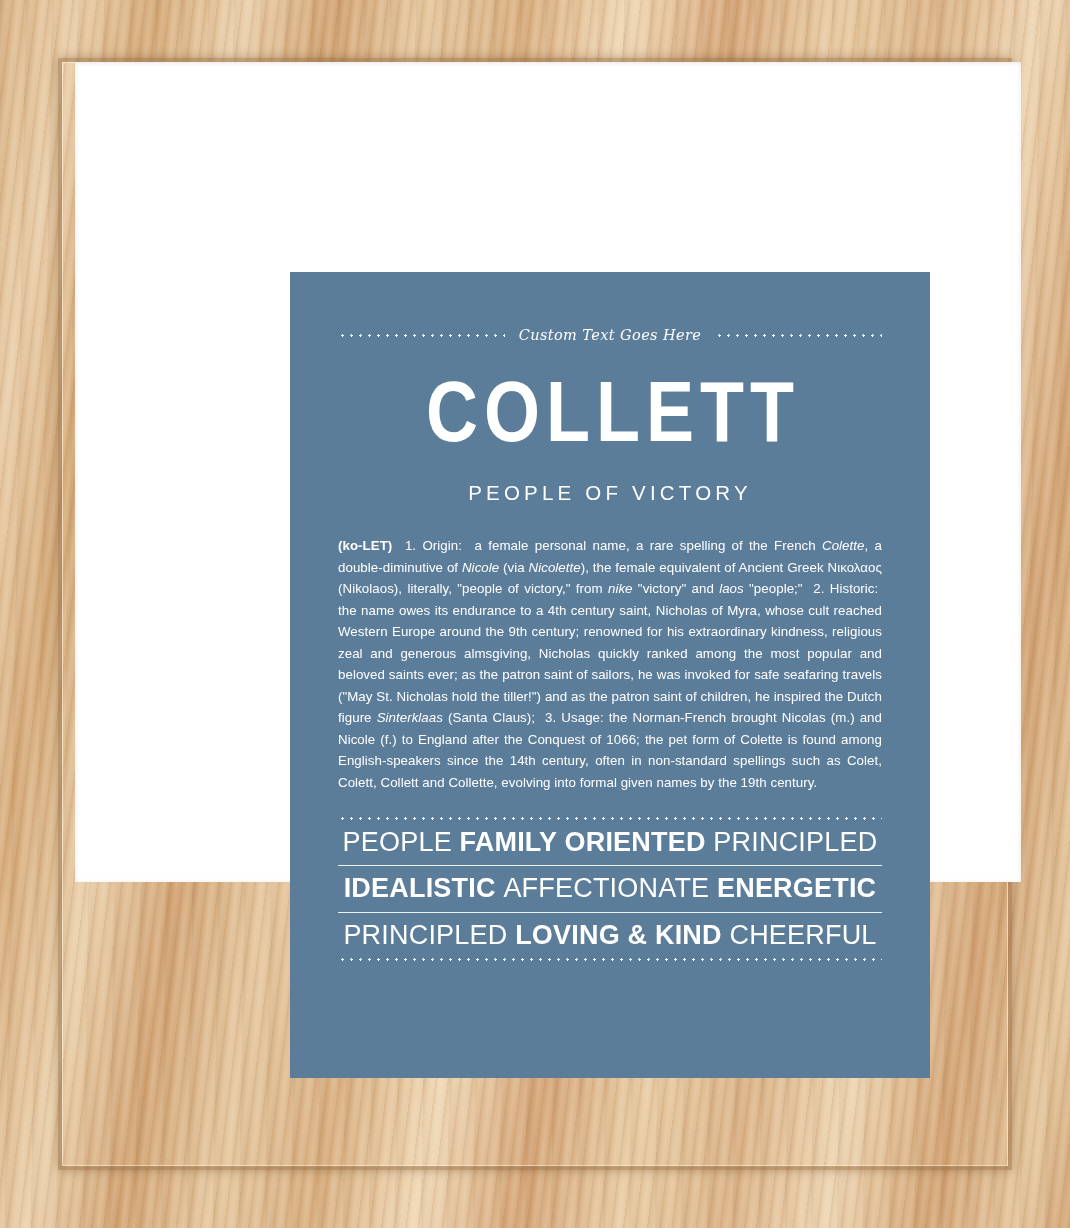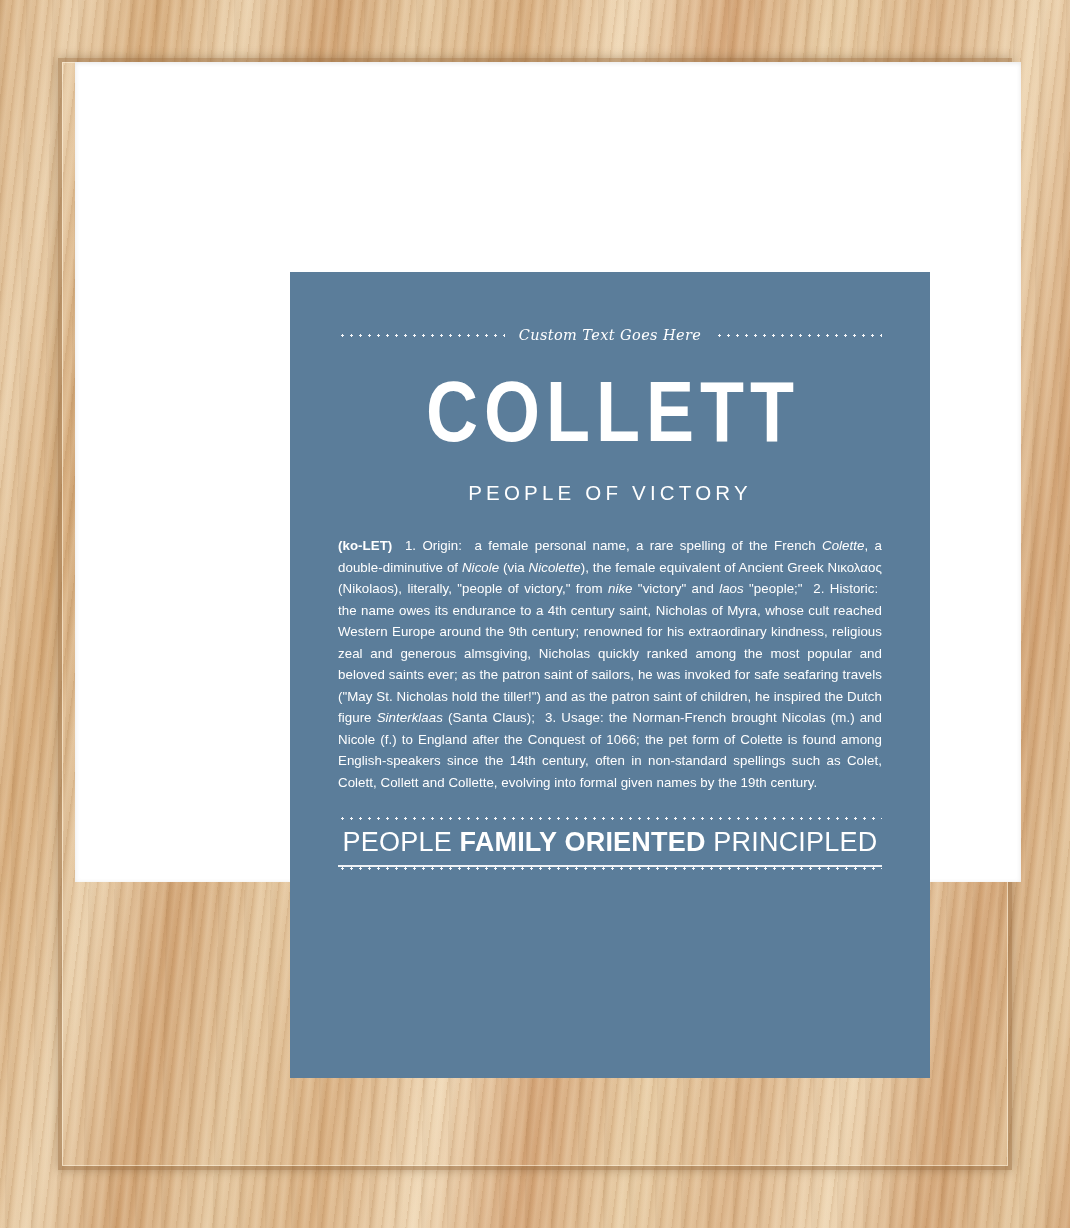--- a/index.html
+++ b/index.html
@@ -186,19 +186,21 @@
       <div class="name">COLLETT</div>
 
       <div class="meaning">PEOPLE OF VICTORY</div>
 
       <div class="body-copy"><b>(ko-LET)</b>&nbsp; 1. Origin:&nbsp; a female personal name, a rare spelling of the French <i>Colette</i>, a double-diminutive of <i>Nicole</i> (via <i>Nicolette</i>), the female equivalent of Ancient Greek Νικολαος (Nikolaos), literally, "people of victory," from <i>nike</i> "victory" and <i>laos</i> "people;"&nbsp; 2. Historic:&nbsp; the name owes its endurance to a 4th century saint, Nicholas of Myra, whose cult reached Western Europe around the 9th century; renowned for his extraordinary kindness, religious zeal and generous almsgiving, Nicholas quickly ranked among the most popular and beloved saints ever; as the patron saint of sailors, he was invoked for safe seafaring travels ("May St. Nicholas hold the tiller!") and as the patron saint of children, he inspired the Dutch figure <i>Sinterklaas</i> (Santa Claus);&nbsp; 3. Usage: the Norman-French brought Nicolas (m.) and Nicole (f.) to England after the Conquest of 1066; the pet form of Colette is found among English-speakers since the 14th century, often in non-standard spellings such as Colet, Colett, Collett and Collette, evolving into formal given names by the 19th century.</div>
 
       <div class="traits">
         <div class="dotrule"></div>
         <div class="trait-line"><span class="t-light">PEOPLE </span><span class="t-bold">FAMILY ORIENTED </span><span class="t-light">PRINCIPLED</span></div>
         <div class="thinrule"></div>
+        <div class="trait-line"><span class="t-bold">IDEALISTIC </span><span class="t-light">AFFECTIONATE </span><span class="t-bold">ENERGETIC</span></div>
         <div class="thinrule"></div>
+        <div class="trait-line"><span class="t-light">PRINCIPLED </span><span class="t-bold">LOVING &amp; KIND </span><span class="t-light">CHEERFUL</span></div>
         <div class="dotrule"></div>
       </div>
 
     </div>
   </div>
 </div>
 
 </body></html>

